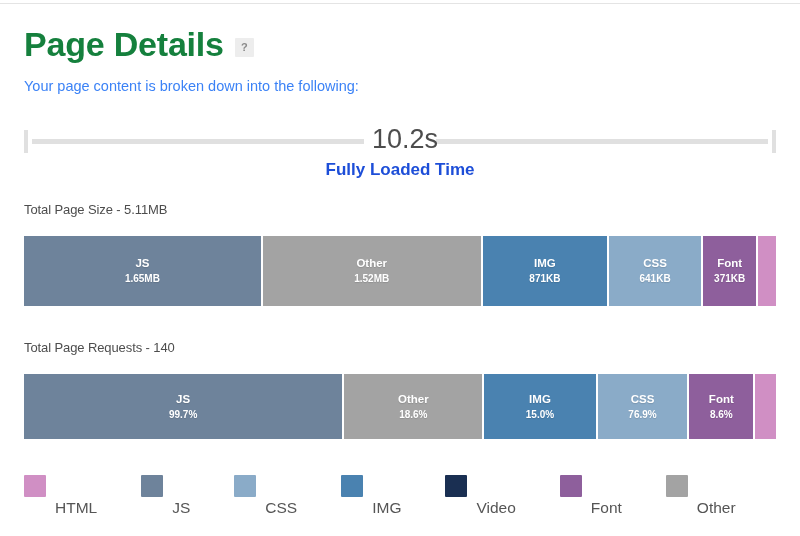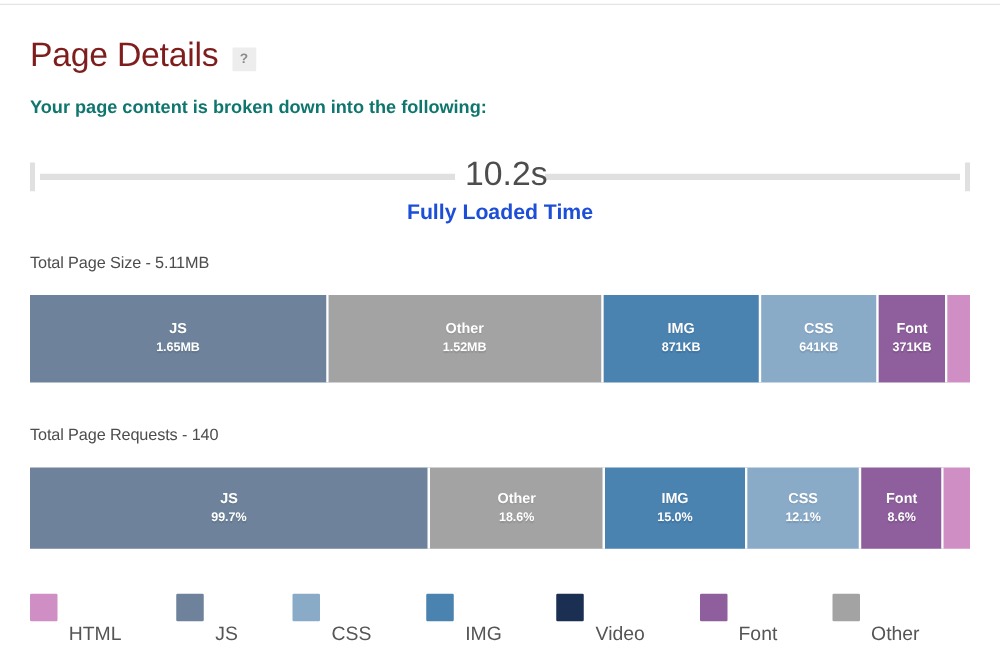--- a/index.html
+++ b/index.html
@@ -38,23 +38,23 @@
 
   
   .header-row {
     position: absolute;
     left: 24px;
     top: 28px;
     display: flex;
     align-items: center;
   }
   .page-title {
-    font-size: 27px;
-    font-weight: 400;
-    color: #7f1d1d;
+    font-size: 34px;
+    font-weight: 700;
+    color: #15803d;
     letter-spacing: -0.2px;
     line-height: 32px;
   }
   .help-badge {
     display: inline-flex;
     align-items: center;
     justify-content: center;
     width: 19px;
     height: 19px;
     margin-left: 11px;
@@ -64,23 +64,22 @@
     font-size: 11px;
     font-weight: 700;
     border-radius: 1px;
     cursor: help;
   }
   .subtitle {
     position: absolute;
     left: 24px;
     top: 76px;
     font-size: 14.5px;
-    color: #0f766e;
+    color: #3b82f6;
     line-height: 20px;
-    font-weight: bold;
   }
 
   
   .ruler {
     position: absolute;
     left: 24px;
     top: 128px;
     width: 752px;
     height: 24px;
   }
@@ -269,21 +268,21 @@
         <div class="seg" style="flex: 18.6 0 0%; background: rgb(163, 163, 163);">
           <span class="seg-name">Other</span>
           <span class="seg-value">18.6%</span>
         </div>
         <div class="seg" style="flex: 15 0 0%; background: rgb(74, 130, 176);">
           <span class="seg-name">IMG</span>
           <span class="seg-value">15.0%</span>
         </div>
         <div class="seg" style="flex: 12.1 0 0%; background: rgb(138, 171, 200);">
           <span class="seg-name">CSS</span>
-          <span class="seg-value">12.1%</span>
+          <span class="seg-value">76.9%</span>
         </div>
         <div class="seg" style="flex: 8.6 0 0%; background: rgb(142, 95, 156);">
           <span class="seg-name">Font</span>
           <span class="seg-value">8.6%</span>
         </div>
         <div class="seg" style="flex: 2.8 0 0%; background: rgb(208, 143, 196);"></div>
       </div>
   </div>
 
   <div class="legend" id="legend">

